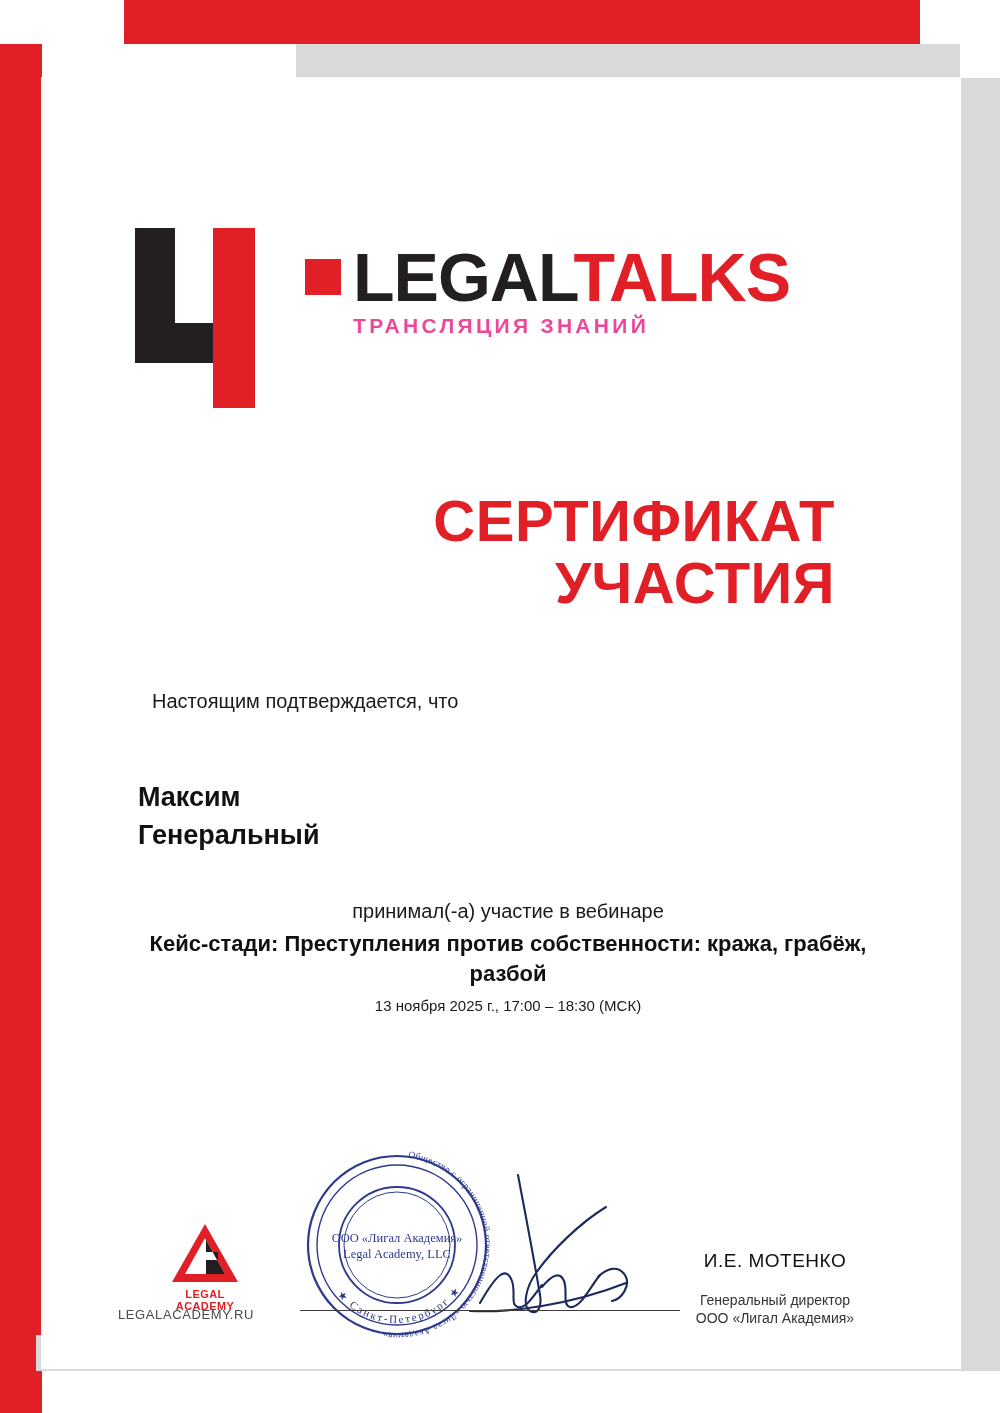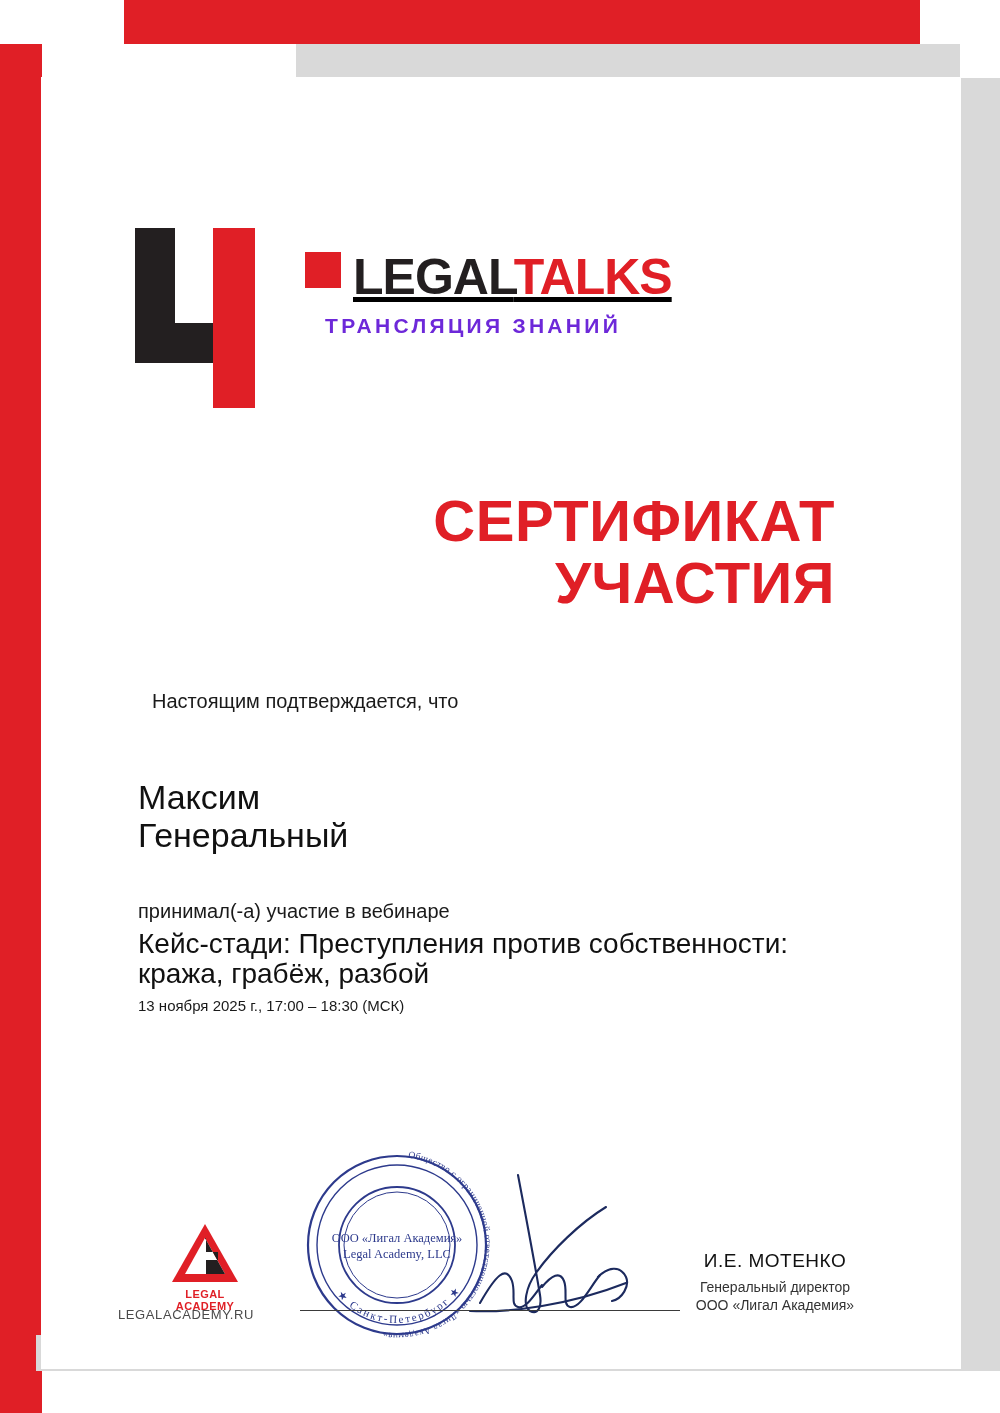--- a/index.html
+++ b/index.html
@@ -101,37 +101,36 @@
   }
   .logo-sq {
     display: inline-block;
     width: 36px;
     height: 36px;
     background: #e01f26;
     vertical-align: 6px;
     margin-right: 12px;
   }
   .logo-word {
-    font-size: 50px;
+    font-size: 68px;
     font-weight: bold;
     letter-spacing: -1px;
     line-height: 58px;
     display: inline-block;
     vertical-align: baseline;
-    text-decoration: underline;
   }
   .logo-word .b1 { color: #231f20; }
   .logo-word .b2 { color: #e01f26; }
   .logo-sub {
     margin-top: 8px;
-    margin-left: 20px;
+    margin-left: 48px;
     font-size: 21px;
     font-weight: bold;
     letter-spacing: 3.3px;
-    color: #6d28d9;
+    color: #ec4899;
   }
 
   
   .title {
     position: absolute;
     left: 135px; top: 490px;
     width: 700px;
     color: #e01f26;
     font-size: 58px;
     font-weight: bold;
@@ -144,39 +143,40 @@
     position: absolute;
     left: 152px; top: 690px;
     font-size: 20px;
     color: #1a1a1a;
   }
 
   .recipient {
     position: absolute;
     left: 138px; top: 778px;
     width: 700px;
-    font-size: 34px;
-    font-weight: normal;
+    font-size: 27px;
+    font-weight: bold;
     line-height: 38px;
     color: #111111;
   }
 
   .participation {
     position: absolute;
     left: 138px; top: 900px;
     width: 740px;
+    text-align: center;
   }
   .participation .lead {
     font-size: 20px;
     color: #1a1a1a;
     margin-bottom: 6px;
   }
   .participation .webinar {
-    font-size: 28px;
-    font-weight: normal;
+    font-size: 22px;
+    font-weight: bold;
     line-height: 30px;
     color: #111111;
     margin-bottom: 8px;
   }
   .participation .when {
     font-size: 15px;
     color: #1a1a1a;
   }
 
   
@@ -230,21 +230,21 @@
     width: 230px;
     text-align: center;
   }
   .signer-name {
     font-size: 19px;
     font-weight: normal;
     color: #111111;
     letter-spacing: 0.5px;
   }
   .signer-role {
-    margin-top: 6px;
+    margin-top: 19px;
     font-size: 14px;
     color: #333333;
     line-height: 18px;
   }
 </style>
 </head>
 <body>
 
 <div class="page">
 

